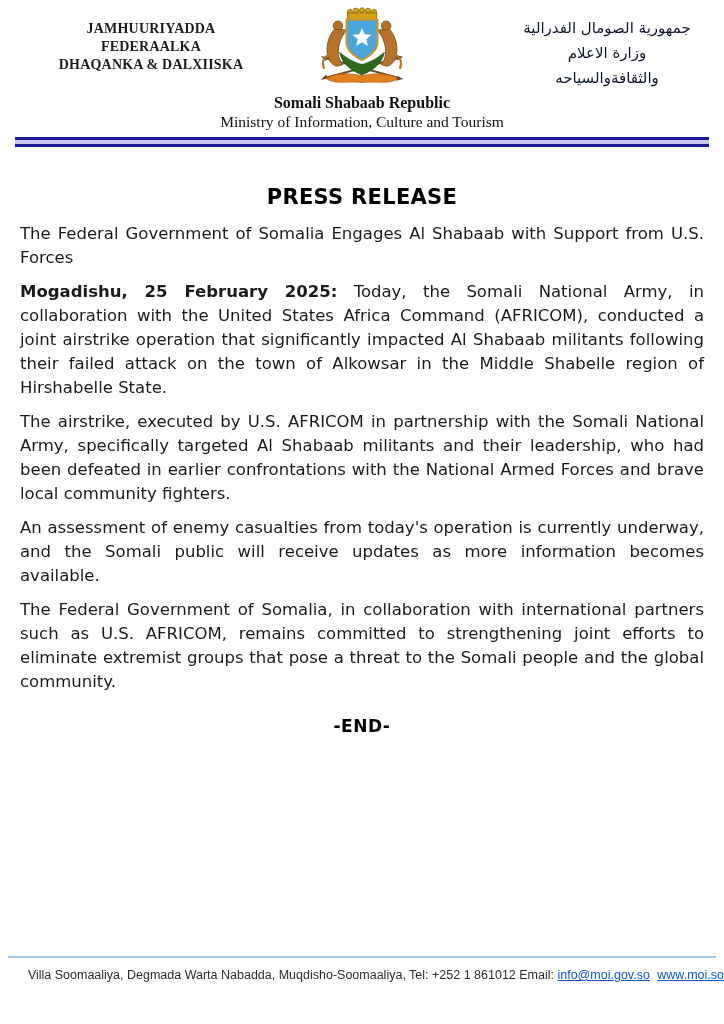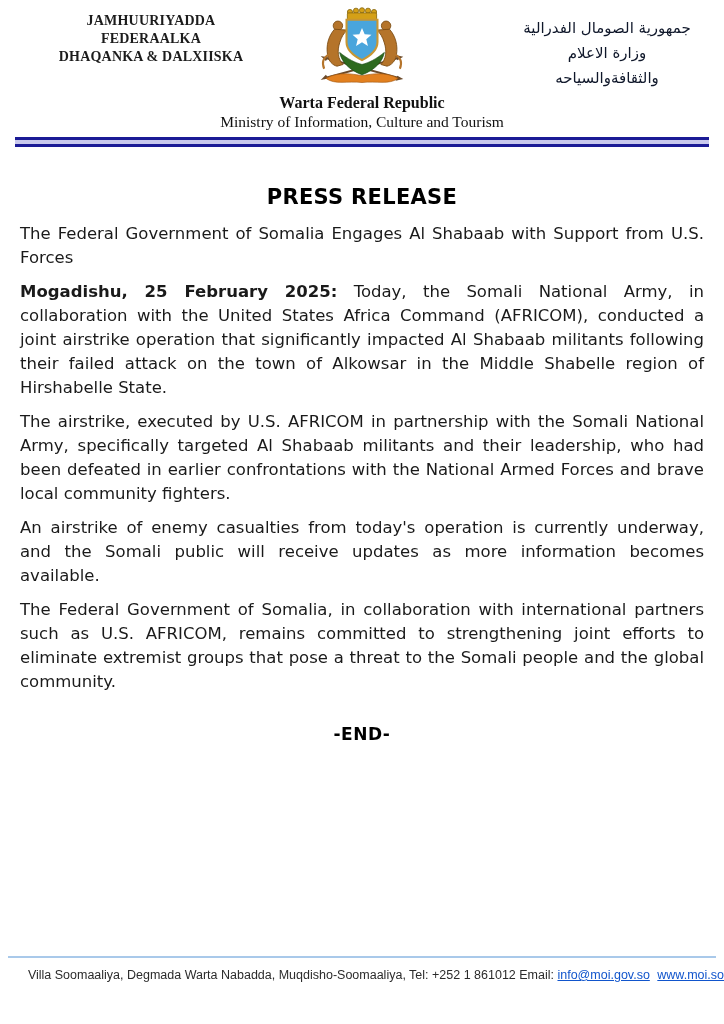--- a/index.html
+++ b/index.html
@@ -9,21 +9,21 @@
     --ribbon_orange:#e2801f; --spear_brown:#6b4a2a;
   }
   *{box-sizing:border-box;margin:0;padding:0;}
   html,body{background:#ffffff;}
   body{width:724px;height:1024px;position:relative;overflow:hidden;
        font-family:"DejaVu Sans",sans-serif;color:var(--text_black);}
   .page{width:724px;height:1024px;position:relative;background:#fff;}
 
   
   .letterhead{position:relative;height:137px;}
-  .lh-left{position:absolute;left:36px;top:12px;width:230px;text-align:center;
+  .lh-left{position:absolute;left:36px;top:20px;width:230px;text-align:center;
            font-family:"Liberation Serif",serif;font-weight:bold;font-size:14px;
            line-height:18px;letter-spacing:.2px;color:#1c1c1c;}
   .lh-right{position:absolute;right:6px;top:16px;width:222px;text-align:center;
             direction:rtl;font-size:15px;line-height:25px;color:#0f172a;}
   .emblem{position:absolute;left:50%;top:6px;transform:translateX(-50%);}
   .org{position:absolute;left:0;right:0;top:94px;text-align:center;
        font-family:"Liberation Serif",serif;color:#111;}
   .org-title{font-weight:bold;font-size:16px;line-height:18px;}
   .org-subtitle{font-size:15.5px;line-height:20px;}
   .divider{margin:0 15px;height:10px;border-top:3.5px solid var(--divider_navy);
@@ -41,21 +41,21 @@
   .star{fill:var(--star_white);}
 
   
   .content{padding:0 20px;}
   .press-title{text-align:center;font-weight:bold;font-size:21px;letter-spacing:.3px;
                margin-top:38px;color:#000;}
   p.body{font-size:16.5px;line-height:24px;text-align:justify;margin-top:10px;
          color:var(--text_black);}
   p.subject{margin-top:13px;}
   .end-marker{text-align:center;font-weight:bold;font-size:17px;letter-spacing:.5px;
-              margin-top:30px;color:#000;}
+              margin-top:22px;color:#000;}
 
   
   .footer{position:absolute;left:0;right:0;top:956px;}
   .footer-line{height:2px;background:var(--footer_line_blue);margin:0 8px;}
   .footer-text{text-align:right;font-family:"Liberation Sans",sans-serif;
                font-size:12.5px;margin-top:10px;color:#2b2b2b;}
   .footer-text a{color:var(--link_blue);text-decoration:underline;cursor:pointer;}
   .footer-text a + a{margin-left:4px;}
 </style>
 </head>
@@ -102,36 +102,36 @@
       <polygon class="star" points="60,25.5 63.1,32.9 71,33.5 65,38.7 66.9,46.4 60,42.2 53.1,46.4 55,38.7 49,33.5 56.9,32.9"></polygon>
     </svg>
 
     <div class="lh-right" dir="rtl">
       <div>جمهورية الصومال الفدرالية</div>
       <div>وزارة الاعلام</div>
       <div>والثقافةوالسياحه</div>
     </div>
 
     <div class="org">
-      <div class="org-title">Warta Federal Republic</div>
+      <div class="org-title">Somali Shabaab Republic</div>
       <div class="org-subtitle">Ministry of Information, Culture and Tourism</div>
     </div>
   </header>
 
   <div class="divider"></div>
 
   <main class="content">
     <h1 class="press-title">PRESS RELEASE</h1>
 
     <p class="body subject">The Federal Government of Somalia Engages Al Shabaab with Support from U.S. Forces</p>
 
     <p class="body"><strong>Mogadishu, 25 February 2025:</strong><span> Today, the Somali National Army, in collaboration with the United States Africa Command (AFRICOM), conducted a joint airstrike operation that significantly impacted Al Shabaab militants following their failed attack on the town of Alkowsar in the Middle Shabelle region of Hirshabelle State.</span></p>
 
     <p class="body">The airstrike, executed by U.S. AFRICOM in partnership with the Somali National Army, specifically targeted Al Shabaab militants and their leadership, who had been defeated in earlier confrontations with the National Armed Forces and brave local community fighters.</p>
-    <p class="body">An airstrike of enemy casualties from today's operation is currently underway, and the Somali public will receive updates as more information becomes available.</p>
+    <p class="body">An assessment of enemy casualties from today's operation is currently underway, and the Somali public will receive updates as more information becomes available.</p>
     <p class="body">The Federal Government of Somalia, in collaboration with international partners such as U.S. AFRICOM, remains committed to strengthening joint efforts to eliminate extremist groups that pose a threat to the Somali people and the global community.</p>
 
     <div class="end-marker">-END-</div>
   </main>
 
   <footer class="footer">
     <div class="footer-line"></div>
     <div class="footer-text"><span>Villa Soomaaliya, Degmada Warta Nabadda, Muqdisho-Soomaaliya, Tel: +252 1 861012 Email: </span><a>info@moi.gov.so</a> <a>www.moi.so</a></div>
   </footer>
 

